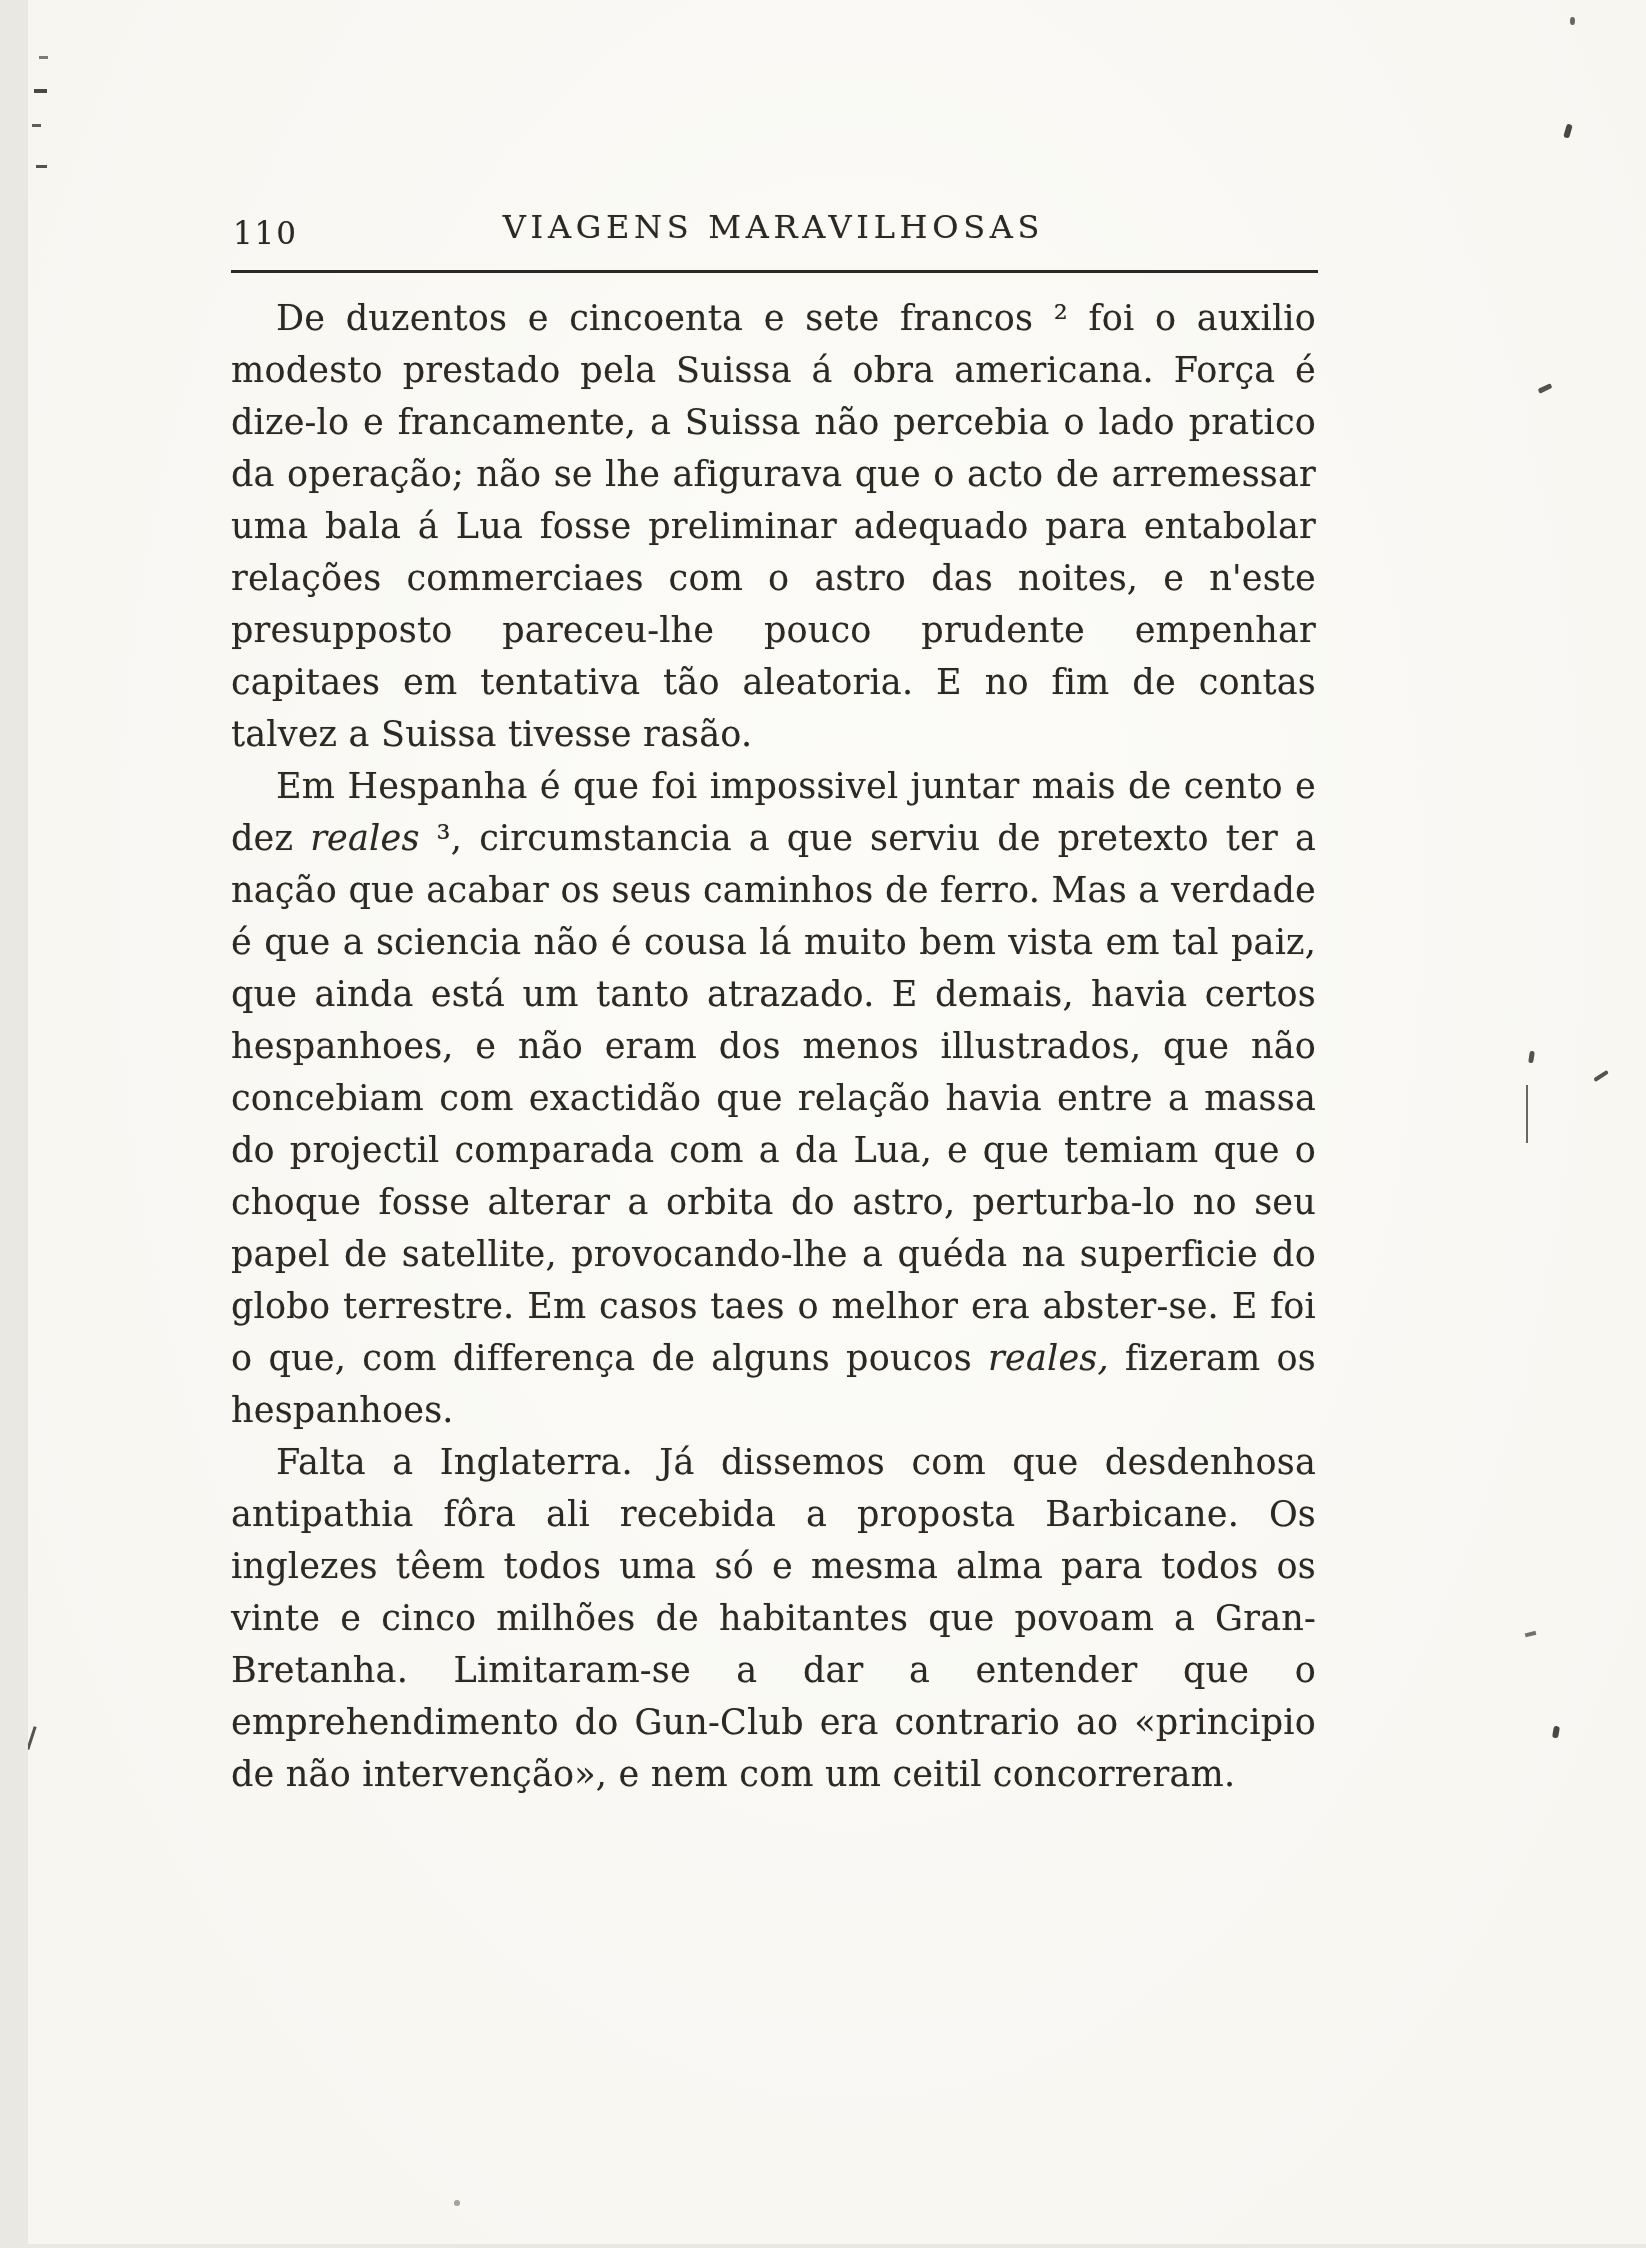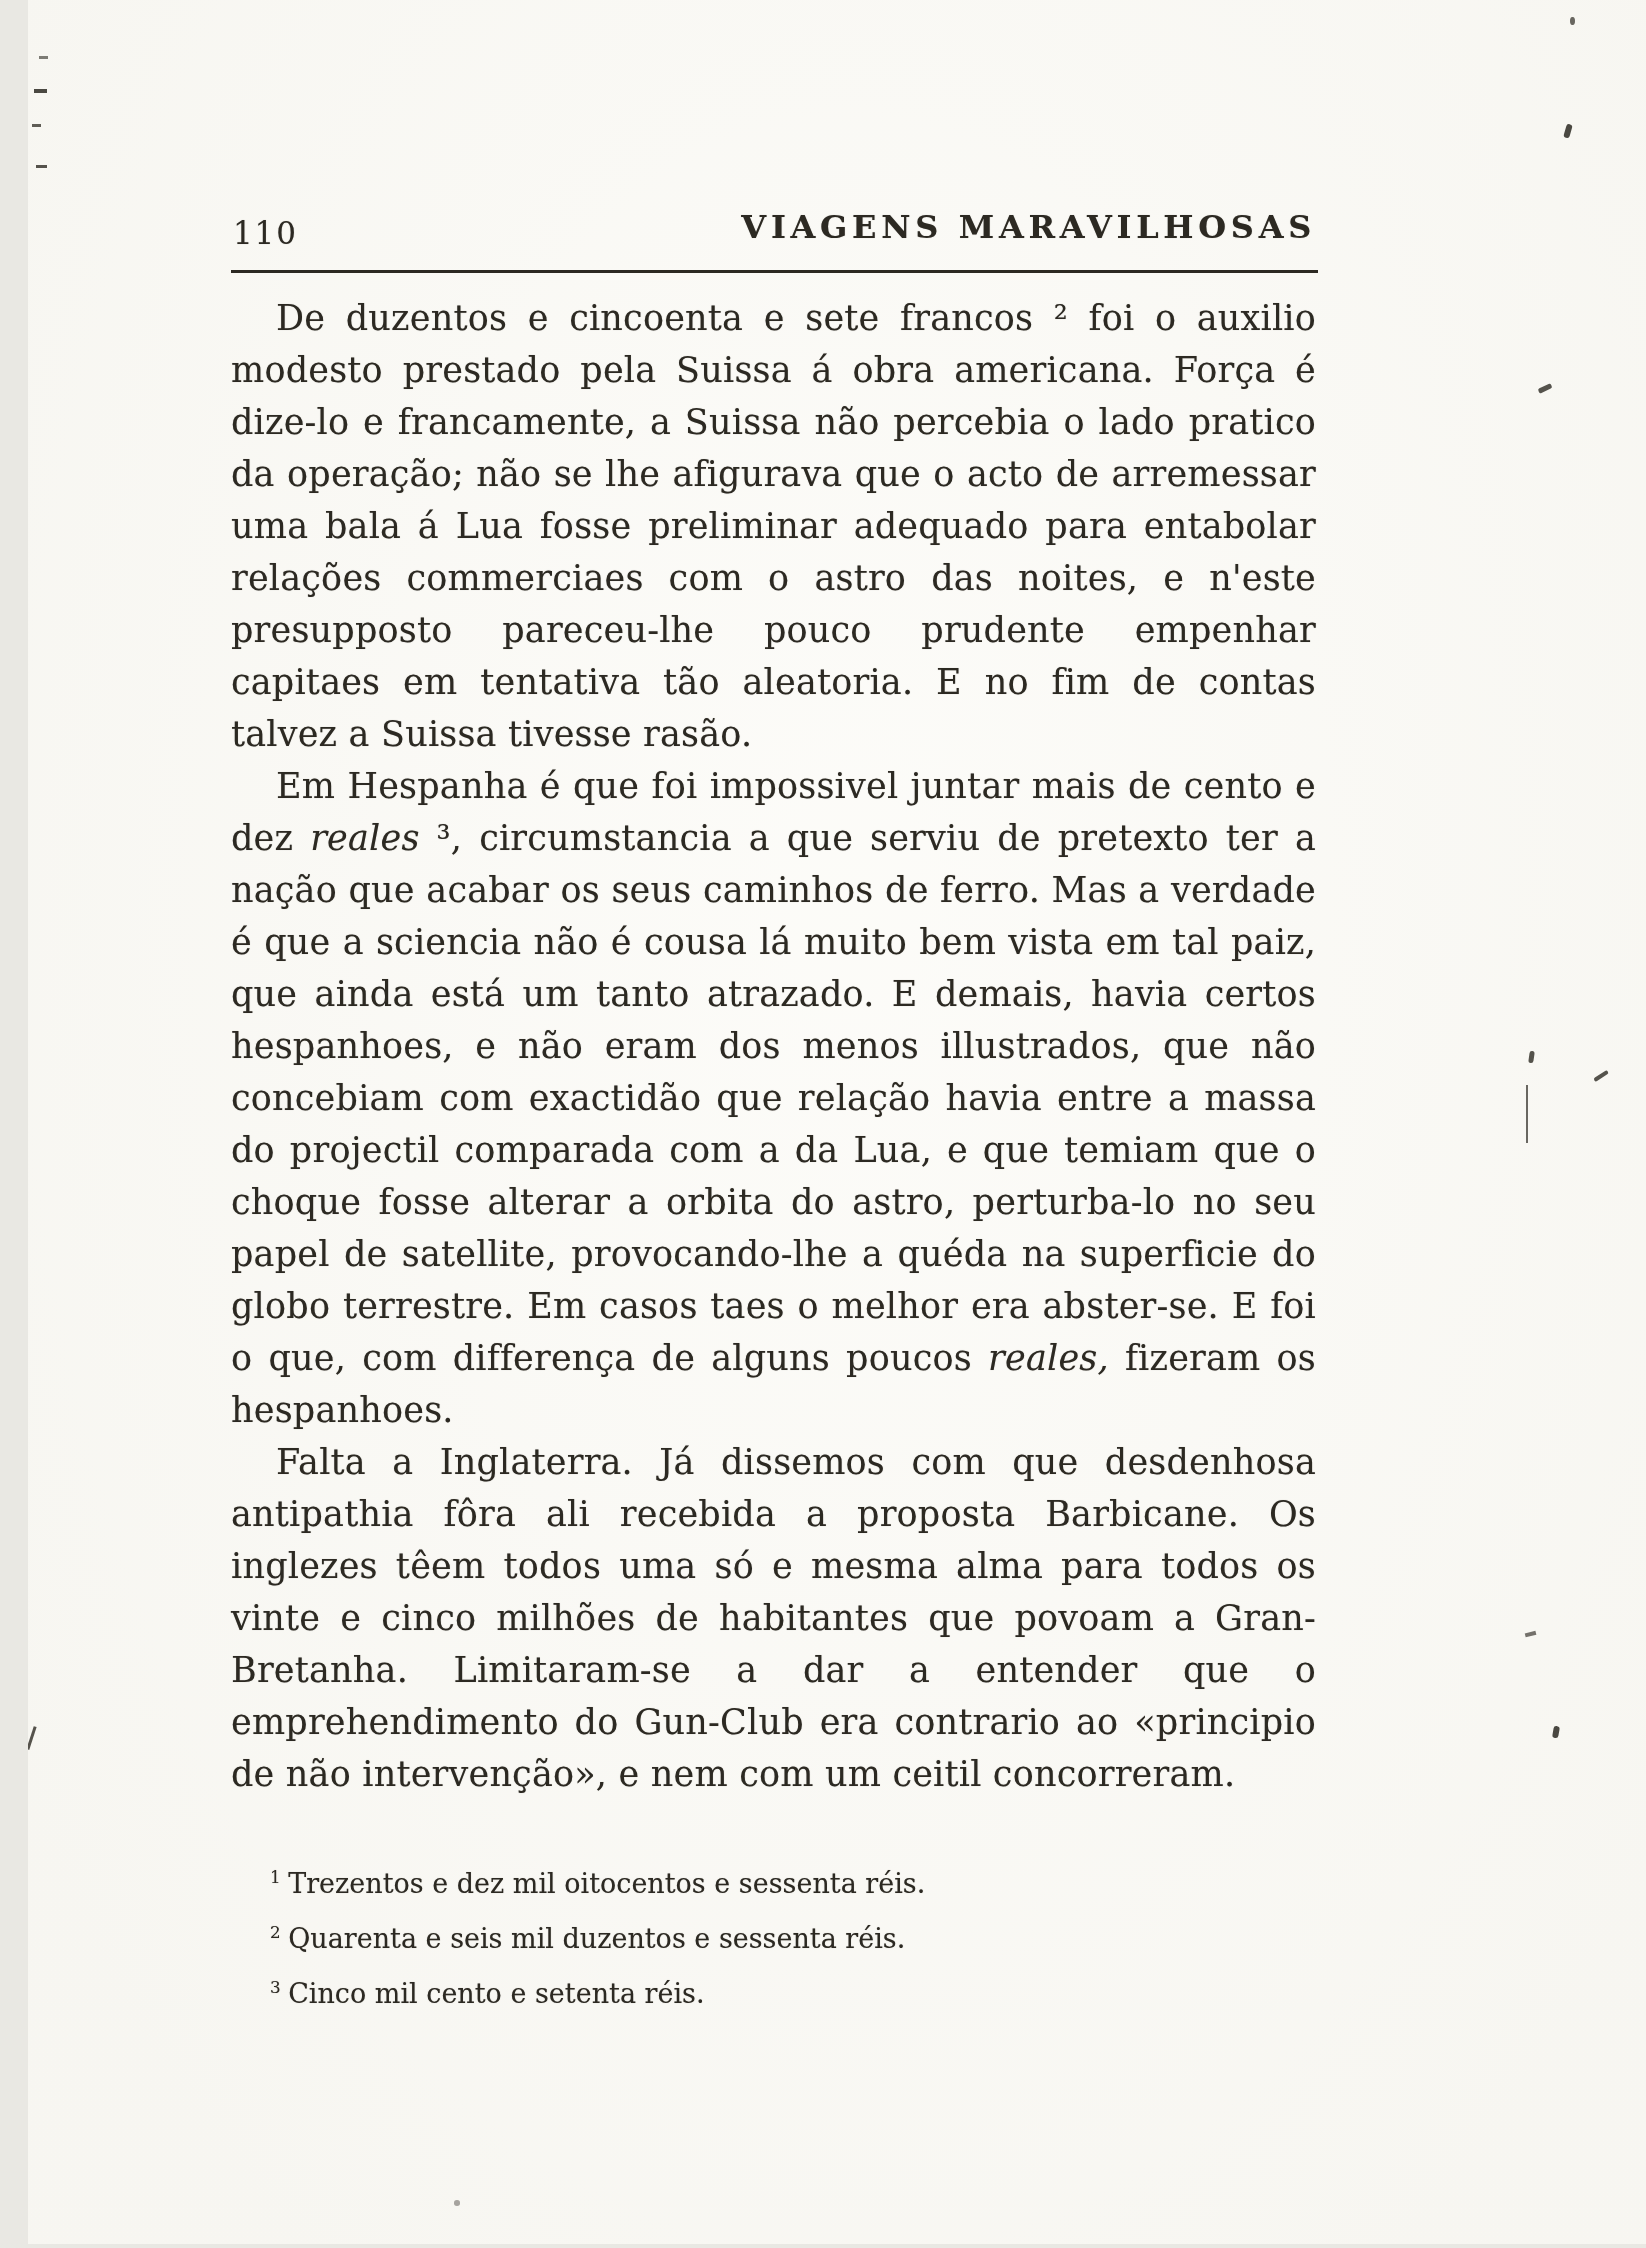--- a/index.html
+++ b/index.html
@@ -40,23 +40,23 @@
     left: 1.9px;
     top: 6.6px;
     font-size: 31px;
     letter-spacing: 1.9px;
   }
   .running-head {
     position: absolute;
     left: 0;
     right: 0;
     top: 0;
-    text-align: right;
+    text-align: center;
     font-size: 32px;
-    font-weight: 700;
+    font-weight: 400;
     letter-spacing: 4.7px;
   }
   .header-rule {
     position: absolute;
     left: 203px;
     top: 270px;
     width: 1087px;
     height: 2.8px;
     background: var(--ink);
   }
@@ -122,31 +122,20 @@
     <span class="running-head">VIAGENS MARAVILHOSAS</span>
   </div>
   <div class="header-rule"></div>
 
   <div class="text-block">
       <p class="para indent"><span>De duzentos e cincoenta e sete francos ² foi o auxilio modesto prestado pela Suissa á obra americana. Força é dize-lo e francamente, a Suissa não percebia o lado pratico da operação; não se lhe afigurava que o acto de arremessar uma bala á Lua fosse preliminar adequado para entabolar relações commerciaes com o astro das noites, e n'este presupposto pareceu-lhe pouco prudente empenhar capitaes em tentativa tão aleatoria. E no fim de contas talvez a Suissa tivesse rasão.</span></p>
       <p class="para indent"><span>Em Hespanha é que foi impossivel juntar mais de cento e dez </span><em>reales</em><span> ³, circumstancia a que serviu de pretexto ter a nação que acabar os seus caminhos de ferro. Mas a verdade é que a sciencia não é cousa lá muito bem vista em tal paiz, que ainda está um tanto atrazado. E demais, havia certos hespanhoes, e não eram dos menos illustrados, que não concebiam com exactidão que relação havia entre a massa do projectil comparada com a da Lua, e que temiam que o choque fosse alterar a orbita do astro, perturba-lo no seu papel de satellite, provocando-lhe a quéda na superficie do globo terrestre. Em casos taes o melhor era abster-se. E foi o que, com differença de alguns poucos </span><em>reales,</em><span> fizeram os hespanhoes.</span></p>
       <p class="para indent"><span>Falta a Inglaterra. Já dissemos com que desdenhosa antipathia fôra ali recebida a proposta Barbicane. Os inglezes têem todos uma só e mesma alma para todos os vinte e cinco milhões de habitantes que povoam a Gran-Bretanha. Limitaram-se a dar a entender que o emprehendimento do Gun-Club era contrario ao «principio de não intervenção», e nem com um ceitil concorreram.</span></p>
     </div>
 
-  <div class="footnotes">
-    <div class="footnote">
-      <sup>1</sup><span>Trezentos e dez mil oitocentos e sessenta réis.</span>
-    </div>
-    <div class="footnote">
-      <sup>2</sup><span>Quarenta e seis mil duzentos e sessenta réis.</span>
-    </div>
-    <div class="footnote">
-      <sup>3</sup><span>Cinco mil cento e setenta réis.</span>
-    </div>
-  </div>
 
   <div class="artifact a1"></div>
   <div class="artifact a2"></div>
   <div class="artifact a3"></div>
   <div class="artifact a4"></div>
   <div class="artifact a5"></div>
   <div class="artifact a6"></div>
   <div class="artifact a7"></div>
   <div class="artifact a8"></div>
   <div class="artifact a9"></div>

